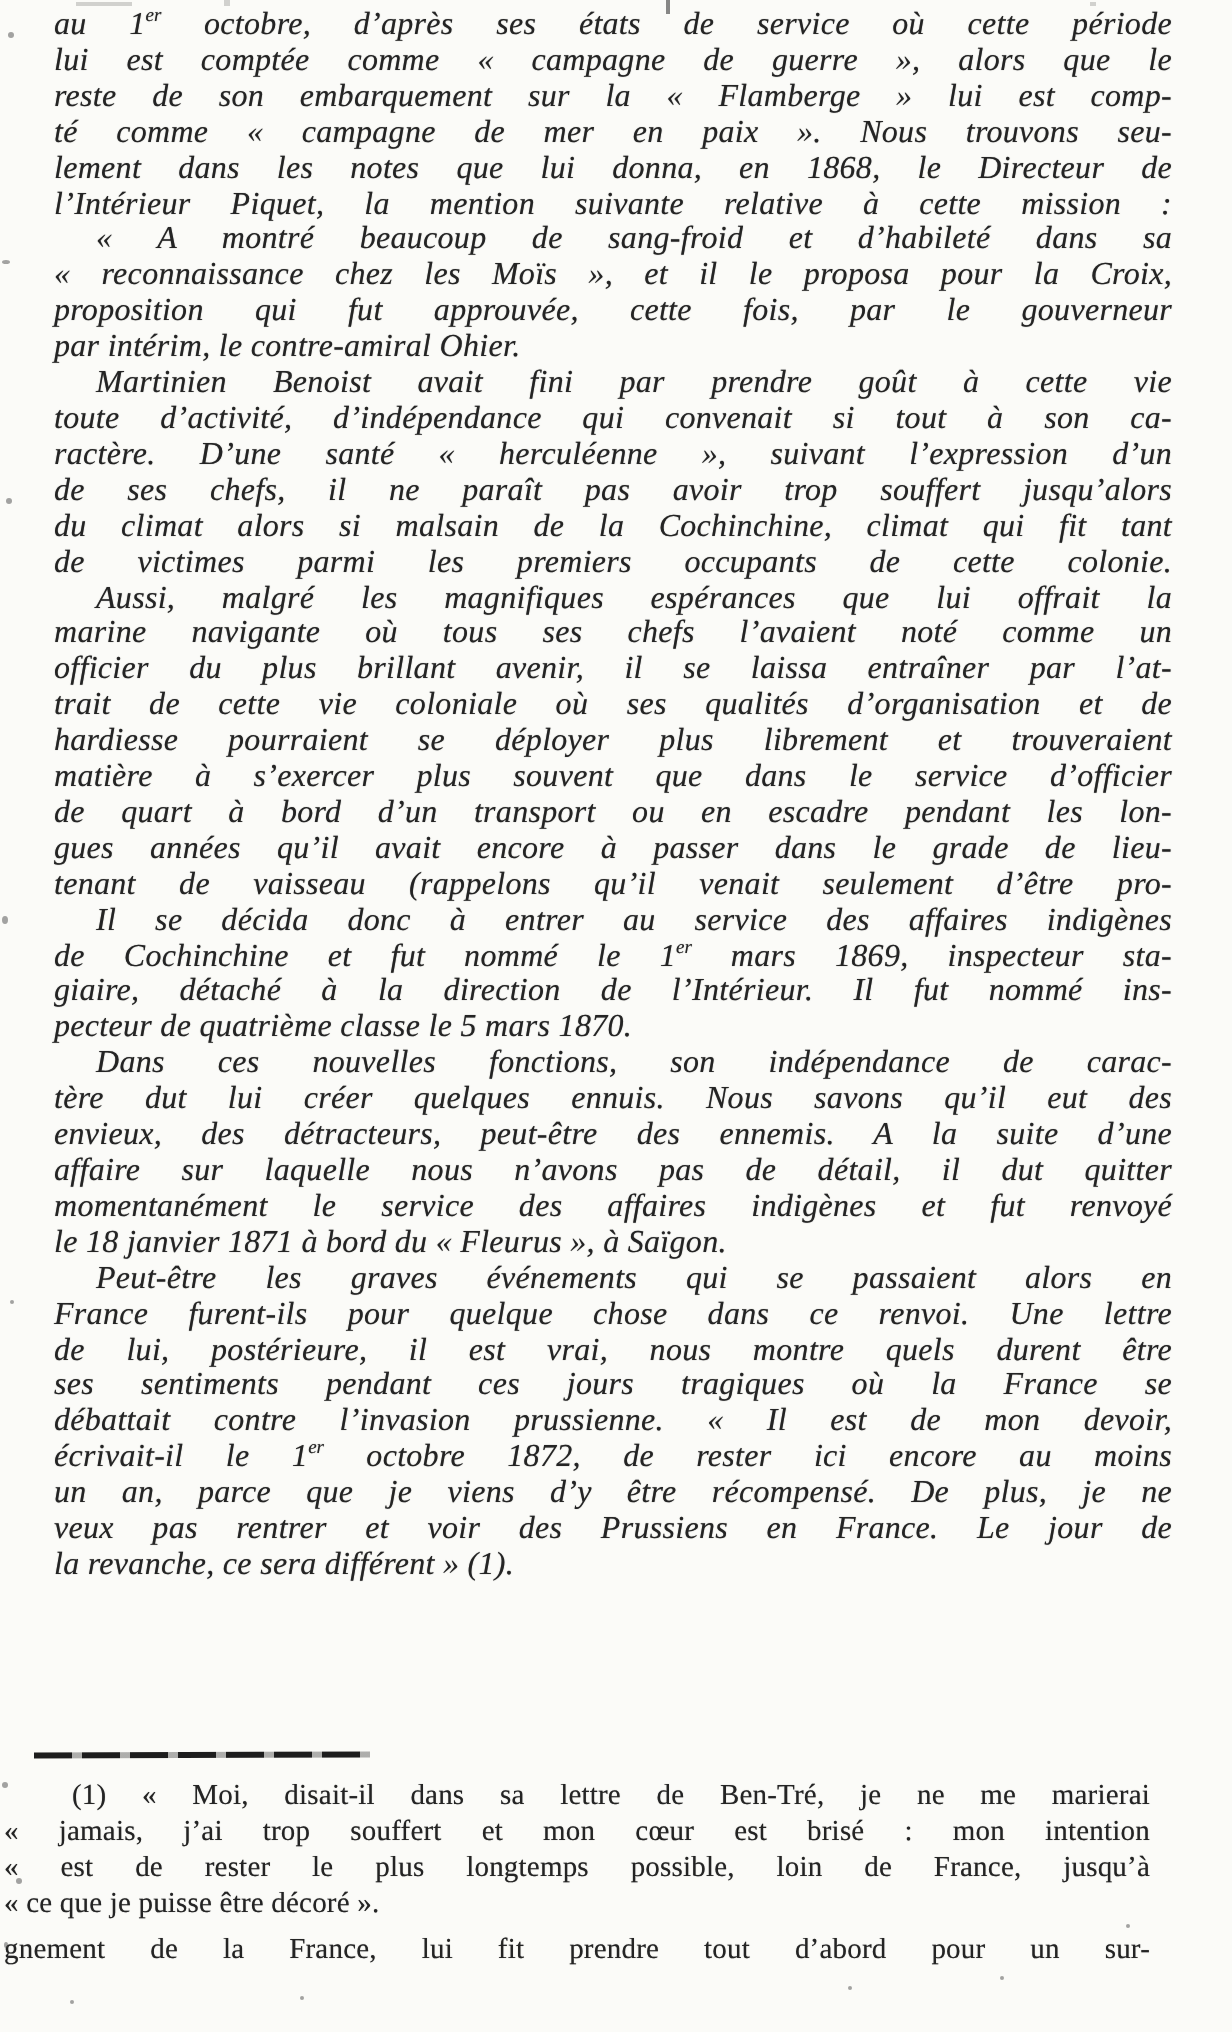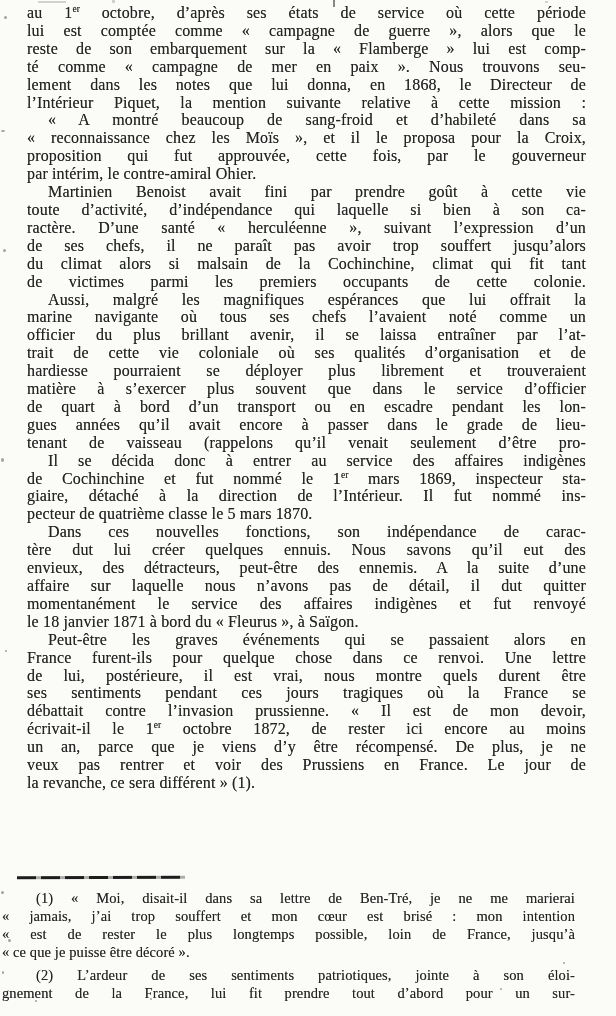--- a/index.html
+++ b/index.html
@@ -12,20 +12,21 @@
     color: #242424;
   }
   
   #col { position: absolute; left: 27px; top: 4px; width: 559px; }
   .bl {
     font-size: 16px;
     line-height: 17.9px;
     letter-spacing: .15px;
     text-shadow: 0 0 .5px rgba(25,25,25,.55);
     white-space: normal;
+    font-style: italic;
   }
   .j { text-align: justify; text-align-last: justify; }
   .lft { text-align: left; text-align-last: left; }
   .ind { text-indent: 21px; }
   sup.sup { font-size: 9.5px; line-height: 0; letter-spacing: 0; }
   
   #fnrule {
     position: absolute; left: 17px; top: 876px; width: 168px; height: 3px;
     background: repeating-linear-gradient(90deg, #1d1d1d 0 19px, rgba(29,29,29,.35) 19px 24px);
     transform: rotate(-.2deg);
@@ -66,21 +67,21 @@
 
   <div class="p">
     <div class="bl j ind">« A montré beaucoup de sang-froid et d’habileté dans sa</div>
     <div class="bl j">« reconnaissance chez les Moïs », et il le proposa pour la Croix,</div>
     <div class="bl j">proposition qui fut approuvée, cette fois, par le gouverneur</div>
     <div class="bl lft">par intérim, le contre-amiral Ohier.</div>
   </div>
 
   <div class="p">
     <div class="bl j ind">Martinien Benoist avait fini par prendre goût à cette vie</div>
-    <div class="bl j">toute d’activité, d’indépendance qui laquelle si bien à son ca-</div>
+    <div class="bl j">toute d’activité, d’indépendance qui convenait si tout à son ca-</div>
     <div class="bl j">ractère. D’une santé « herculéenne », suivant l’expression d’un</div>
     <div class="bl j">de ses chefs, il ne paraît pas avoir trop souffert jusqu’alors</div>
     <div class="bl j">du climat alors si malsain de la Cochinchine, climat qui fit tant</div>
     <div class="bl j">de victimes parmi les premiers occupants de cette colonie.</div>
   </div>
 
   <div class="p">
     <div class="bl j ind">Aussi, malgré les magnifiques espérances que lui offrait la</div>
     <div class="bl j">marine navigante où tous ses chefs l’avaient noté comme un</div>
     <div class="bl j">officier du plus brillant avenir, il se laissa entraîner par l’at-</div>
@@ -126,21 +127,20 @@
 <div id="fnrule"></div>
 
 <div id="fns">
   <div id="fn1">
     <div class="fl j find">(1) « Moi, disait-il dans sa lettre de Ben-Tré, je ne me marierai</div>
     <div class="fl j">« jamais, j’ai trop souffert et mon cœur est brisé : mon intention</div>
     <div class="fl j">« est de rester le plus longtemps possible, loin de France, jusqu’à</div>
     <div class="fl lft">« ce que je puisse être décoré ».</div>
   </div>
   <div id="fn2">
-    <div class="fl j find">(2) L’ardeur de ses sentiments patriotiques, jointe à son éloi-</div>
     <div class="fl j">gnement de la France, lui fit prendre tout d’abord pour un sur-</div>
   </div>
 </div>
 
 <div class="speck" style="left:4px;top:16px;width:3px;height:3px;"></div>
 <div class="speck" style="left:1px;top:130px;width:4px;height:2px;"></div>
 <div class="speck" style="left:3px;top:249px;width:3px;height:3px;"></div>
 <div class="speck" style="left:1px;top:458px;width:3px;height:4px;"></div>
 <div class="speck" style="left:5px;top:650px;width:2px;height:2px;"></div>
 <div class="speck" style="left:1px;top:891px;width:3px;height:3px;"></div>

